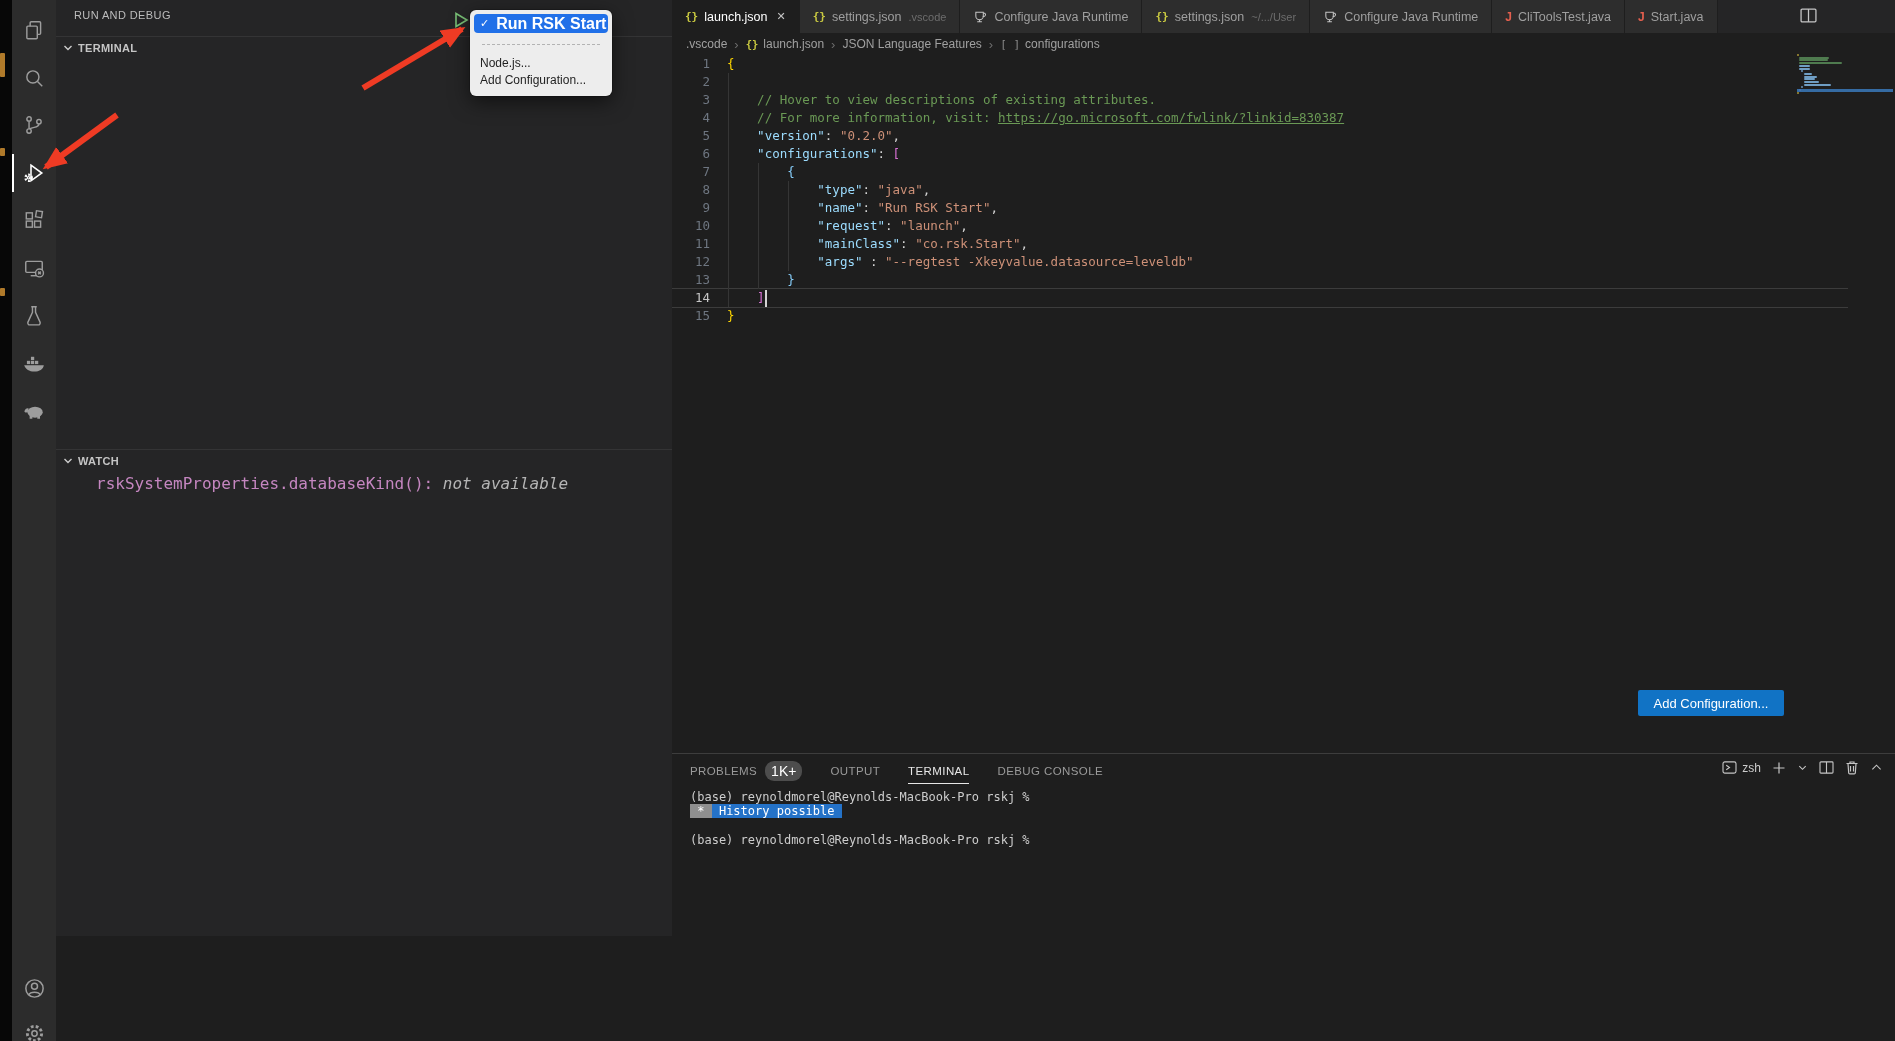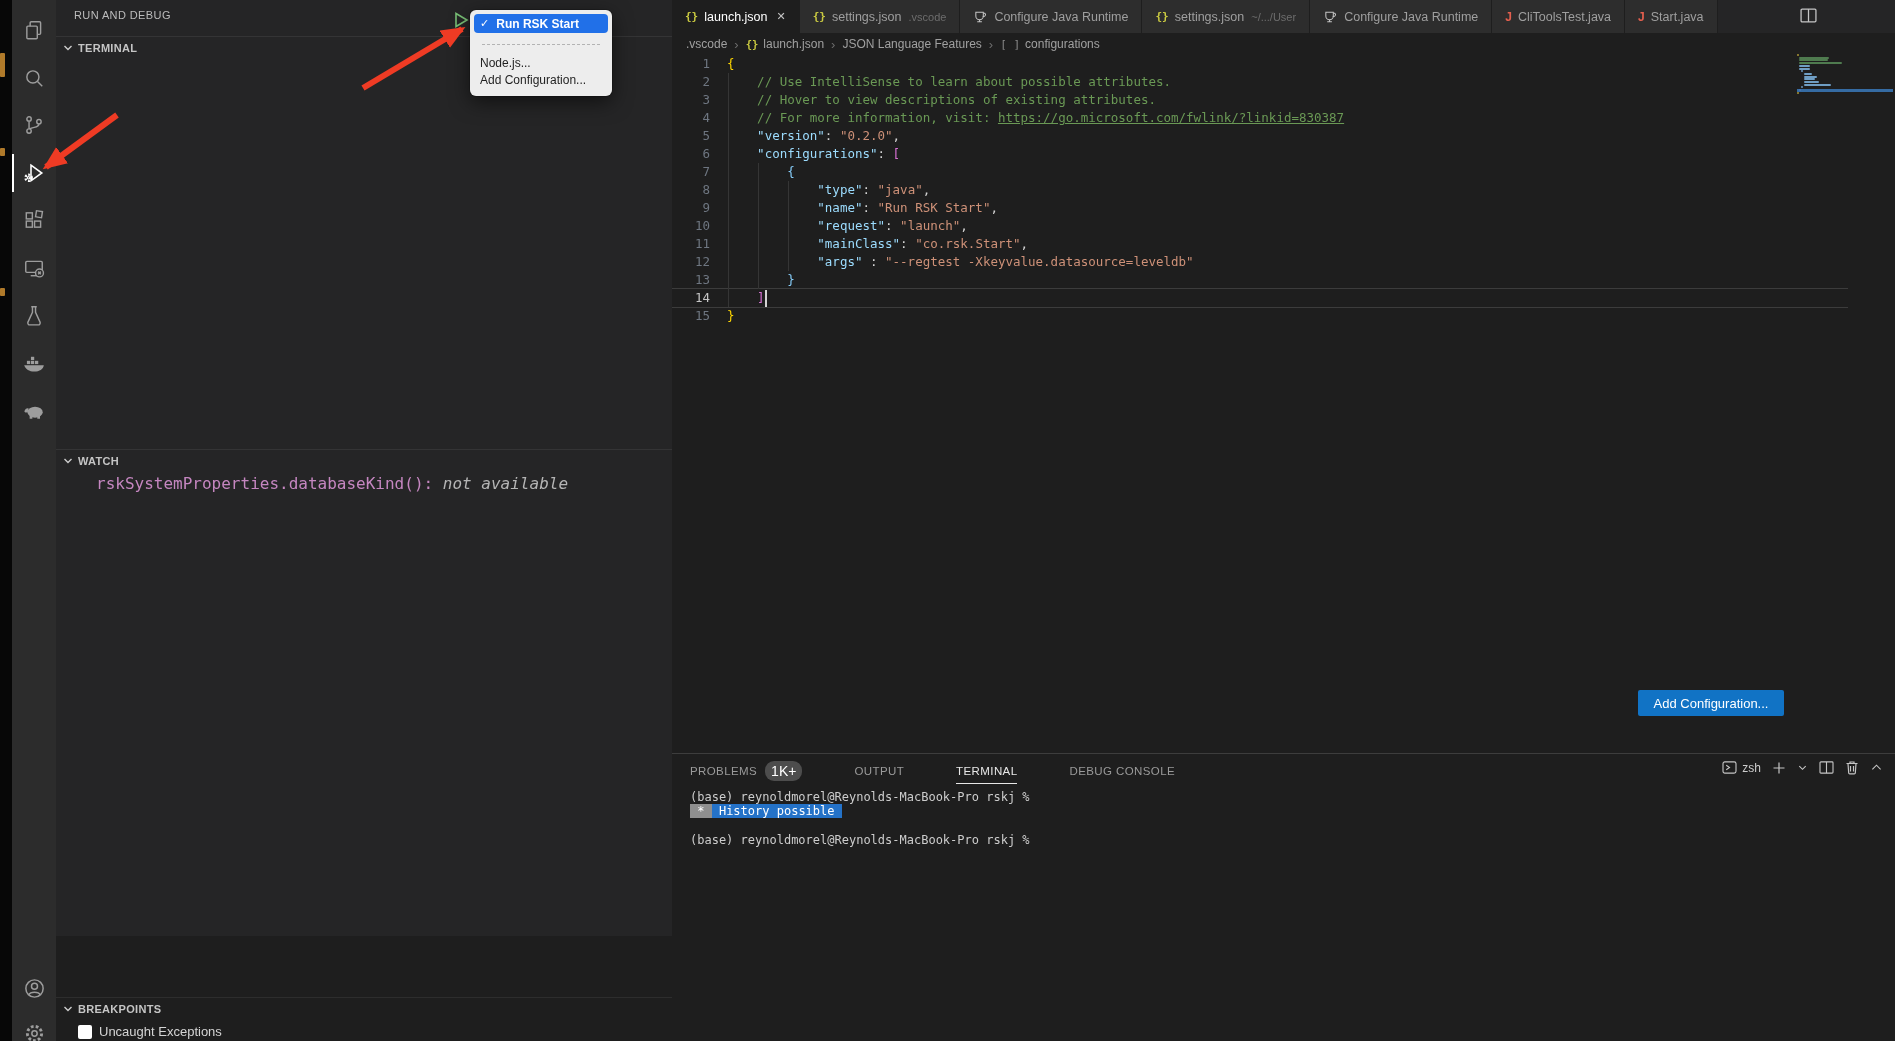--- a/index.html
+++ b/index.html
@@ -69,42 +69,42 @@
 
   #minimap{position:absolute;left:1125px;top:54px;width:98px;height:60px;}
   .mm-bar{position:absolute;height:2px;border-radius:1px;}
   #mm-curline{position:absolute;left:0;width:96px;height:3px;background:rgba(58,121,187,.85);}
 
   #add-config-btn{position:absolute;left:966px;top:690px;width:146px;height:26px;background:#1173c5;color:#ffffff;
      font-size:13px;border:none;border-radius:2px;cursor:pointer;display:flex;align-items:center;justify-content:center;}
 
   
   #panel{position:absolute;left:0;top:753px;width:1223px;height:288px;border-top:1px solid #3d3d3d;background:#1e1e1e;}
-  #panel-tabs{position:absolute;left:18px;top:7px;display:flex;align-items:center;gap:24px;}
+  #panel-tabs{position:absolute;left:18px;top:7px;display:flex;align-items:center;}
   .ptab{display:flex;align-items:center;margin-right:28px;font-size:11.5px;letter-spacing:.4px;color:#9a9a9a;
      padding-bottom:7px;cursor:pointer;position:relative;}
   .ptab.active{color:#e7e7e7;}
   .ptab.active:after{content:"";position:absolute;left:0;right:0;bottom:0;height:1.5px;background:#e7e7e7;}
   .pbadge{margin-left:8px;background:#4d4d4d;color:#ffffff;font-size:14px;padding:2px 6px;border-radius:9px;letter-spacing:0;}
   #panel-controls{position:absolute;right:12px;top:6px;display:flex;align-items:center;color:#c5c5c5;}
   #panel-controls .pc{margin-left:11px;display:flex;align-items:center;cursor:pointer;}
   #panel-controls svg{stroke:#c5c5c5;fill:none;stroke-width:1.2;}
   #shell-label{font-size:12px;margin-left:5px;color:#cccccc;}
   #terminal{position:absolute;left:18px;top:36px;font-family:"DejaVu Sans Mono",monospace;font-size:12px;color:#cccccc;}
   .t-line{position:absolute;left:0;height:14.3px;line-height:14.3px;white-space:pre;}
   .t-star{background:#8f8f8f;color:#ffffff;}
   .t-hist{background:#2472c8;color:#ffffff;}
 
   
   #config-menu{left:470px;top:10px;width:142px;height:86px;background:#ededed;border-radius:6px;z-index:40;
      box-shadow:0 6px 20px rgba(0,0,0,.55),0 0 0 1px rgba(0,0,0,.18);font-size:12.5px;color:#1f1f1f;}
   #menu-sel{position:absolute;left:4px;right:4px;top:4px;height:19px;background:#2170e8;border-radius:4px;color:#ffffff;
      display:flex;align-items:center;padding-left:6px;cursor:pointer;}
   #menu-sel .ck{margin-right:7px;font-size:11px;}
-  #menu-sel .lbl{font-weight:bold;font-size:12px;}
+  #menu-sel .lbl{font-weight:bold;font-size:16px;}
   #menu-divider{position:absolute;left:12px;right:12px;top:34px;border-top:1px dashed #b3b3b3;}
   .menu-item{position:absolute;left:10px;right:4px;height:17px;display:flex;align-items:center;cursor:pointer;font-size:12px;}
 
   #play-sliver{left:452px;top:11px;z-index:30;}
   #play-sliver svg{stroke:#79c076;fill:none;stroke-width:1.6;}
 
   #annotations{left:0;top:0;z-index:60;pointer-events:none;}
 </style>
 </head>
 <body>
@@ -224,34 +224,20 @@
           <svg width="10" height="10" viewBox="0 0 10 10">
             <path d="M1.5 3 L5 6.5 L8.5 3"></path>
           </svg>
         </span>
       <span>WATCH</span>
     </div>
     <div id="watch-item"><span>rskSystemProperties.databaseKind():</span><span class="na"> <span>not available</span></span></div>
   </div>
 
 
-  <div class="section" id="sec-breakpoints" style="top:997px;height:44px;">
-    <div class="section-header">
-      <span class="chev">
-          <svg width="10" height="10" viewBox="0 0 10 10">
-            <path d="M1.5 3 L5 6.5 L8.5 3"></path>
-          </svg>
-        </span>
-      <span>BREAKPOINTS</span>
-    </div>
-    <div id="bp-row">
-      <div id="bp-checkbox"></div>
-      <span>Uncaught Exceptions</span>
-    </div>
-  </div>
 </div>
 
 <div id="editor" class="abs">
   <div id="tabbar">
       <div class="tab active">
         <span class="ticon json-ic">{}</span>
         <span>launch.json</span>
         <span class="close">✕</span>
       </div>
       <div class="tab">
@@ -316,21 +302,21 @@
       <span class="bc-sep">›</span>
       <span class="bc-item">
         <span class="bc-ic-arr">[ ]</span>
         <span>configurations</span>
       </span>
     </div>
 
   <div id="code">
 
   <div class="code-line" style="top: 0px;"><span class="ln">1</span><span class="lc"><span class="tok-b1">{</span></span></div>
-      <div class="code-line" style="top: 18px;"><span class="ln">2</span><span class="lc"><span class="tok-p">    </span><span class="tok-cm">// Use IntelliSense to learn about possible attributes.</span></span></div>
+      <div class="code-line" style="top: 18px;"><span class="ln">2</span></div>
       <div class="code-line" style="top: 36px;"><span class="ln">3</span><span class="lc"><span class="tok-p">    </span><span class="tok-cm">// Hover to view descriptions of existing attributes.</span></span></div>
       <div class="code-line" style="top: 54px;"><span class="ln">4</span><span class="lc"><span class="tok-p">    </span><span class="tok-cm">// For more information, visit: </span><span class="tok-lk">https://go.microsoft.com/fwlink/?linkid=830387</span></span></div>
       <div class="code-line" style="top: 72px;"><span class="ln">5</span><span class="lc"><span class="tok-p">    </span><span class="tok-k">"version"</span><span class="tok-p">: </span><span class="tok-s">"0.2.0"</span><span class="tok-p">,</span></span></div>
       <div class="code-line" style="top: 90px;"><span class="ln">6</span><span class="lc"><span class="tok-p">    </span><span class="tok-k">"configurations"</span><span class="tok-p">: </span><span class="tok-b2">[</span></span></div>
       <div class="code-line" style="top: 108px;"><span class="ln">7</span><span class="lc"><span class="tok-p">        </span><span class="tok-b3">{</span></span></div>
       <div class="code-line" style="top: 126px;"><span class="ln">8</span><span class="lc"><span class="tok-p">            </span><span class="tok-k">"type"</span><span class="tok-p">: </span><span class="tok-s">"java"</span><span class="tok-p">,</span></span></div>
       <div class="code-line" style="top: 144px;"><span class="ln">9</span><span class="lc"><span class="tok-p">            </span><span class="tok-k">"name"</span><span class="tok-p">: </span><span class="tok-s">"Run RSK Start"</span><span class="tok-p">,</span></span></div>
       <div class="code-line" style="top: 162px;"><span class="ln">10</span><span class="lc"><span class="tok-p">            </span><span class="tok-k">"request"</span><span class="tok-p">: </span><span class="tok-s">"launch"</span><span class="tok-p">,</span></span></div>
       <div class="code-line" style="top: 180px;"><span class="ln">11</span><span class="lc"><span class="tok-p">            </span><span class="tok-k">"mainClass"</span><span class="tok-p">: </span><span class="tok-s">"co.rsk.Start"</span><span class="tok-p">,</span></span></div>
       <div class="code-line" style="top: 198px;"><span class="ln">12</span><span class="lc"><span class="tok-p">            </span><span class="tok-k">"args"</span><span class="tok-p"> : </span><span class="tok-s">"--regtest -Xkeyvalue.datasource=leveldb"</span></span></div>

